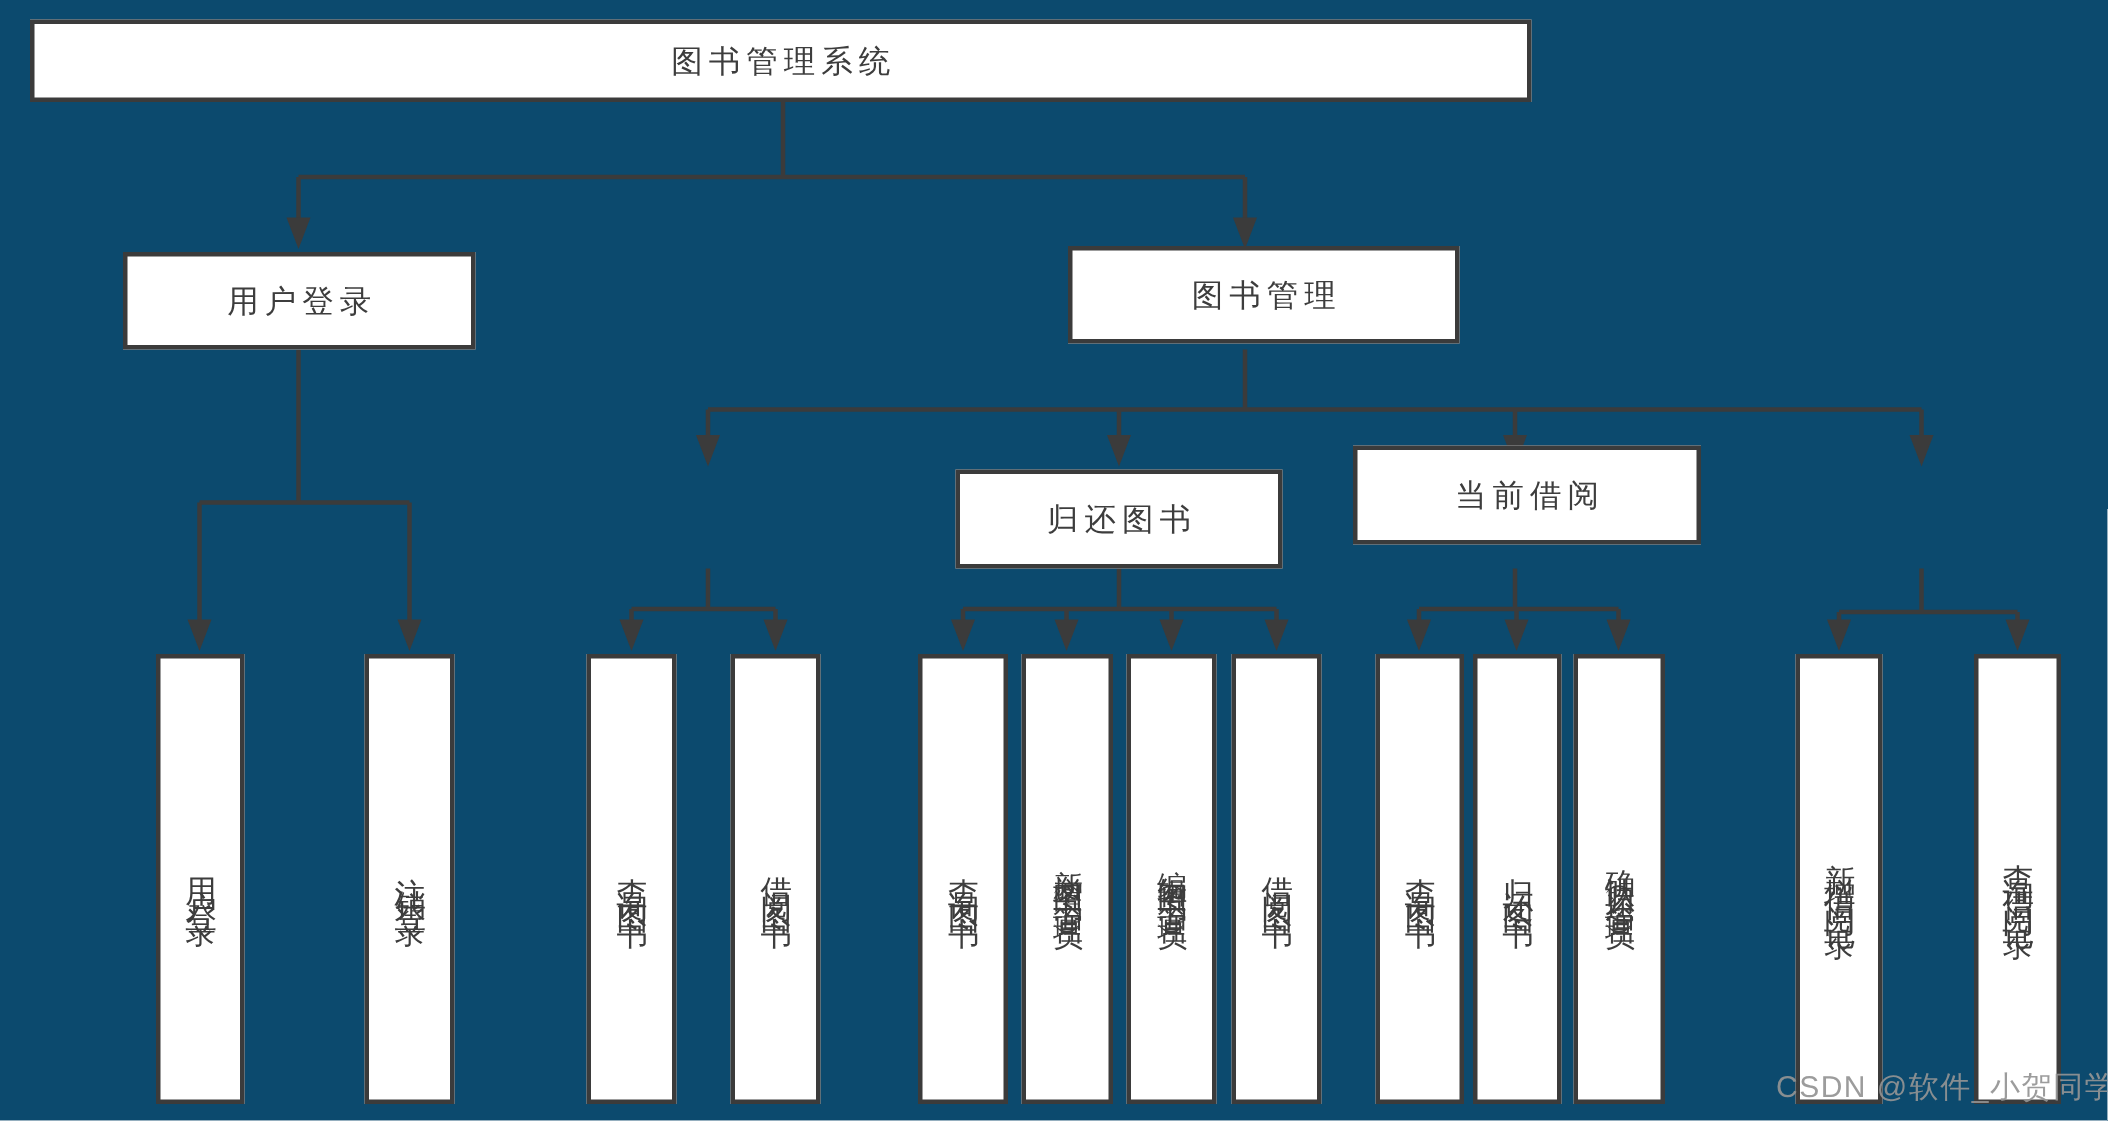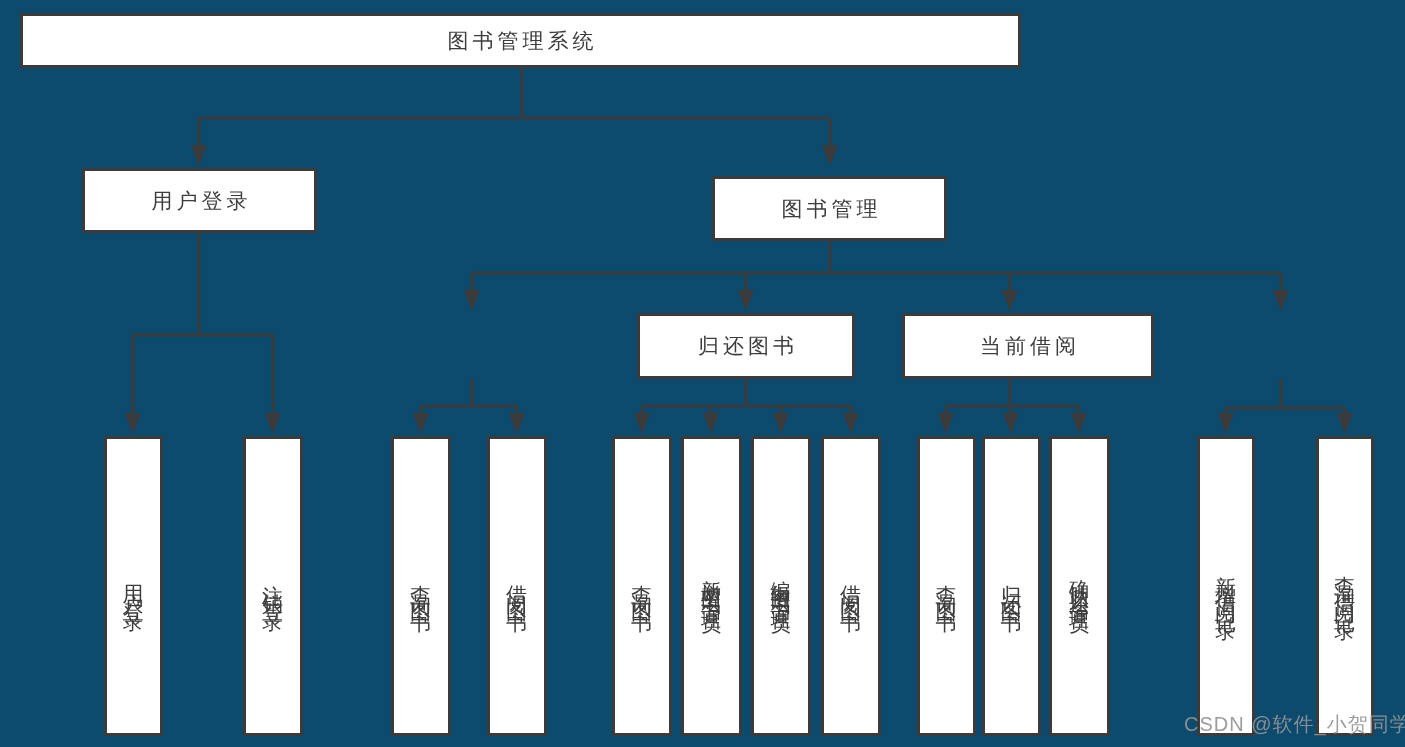--- a/index.html
+++ b/index.html
@@ -87,28 +87,28 @@
     </g>
   </svg>
 
   <div class="box hbox" style="left:20px;top:13px;width:1001px;height:55px">
     <span>图书管理系统</span>
   </div>
 
   <div class="box hbox" style="left:82px;top:168px;width:235px;height:65px">
     <span>用户登录</span>
   </div>
-  <div class="box hbox" style="left:712px;top:176px;width:235px;height:65px">
+  <div class="box hbox" style="left:712px;top:164px;width:261px;height:65px">
     <span>图书管理</span>
   </div>
 
   <div class="box hbox" style="left:637px;top:313px;width:218px;height:66px">
     <span>归还图书</span>
   </div>
-  <div class="box hbox" style="left:902px;top:313px;width:252px;height:66px">
+  <div class="box hbox" style="left:902px;top:297px;width:232px;height:66px">
     <span>当前借阅</span>
   </div>
 
   <div class="box leaf" style="left:104px;top:436px;width:59px;height:300px">
     <span>用户登录</span>
   </div>
   <div class="box leaf" style="left:243px;top:436px;width:60px;height:300px">
     <span>注销登录</span>
   </div>
 

